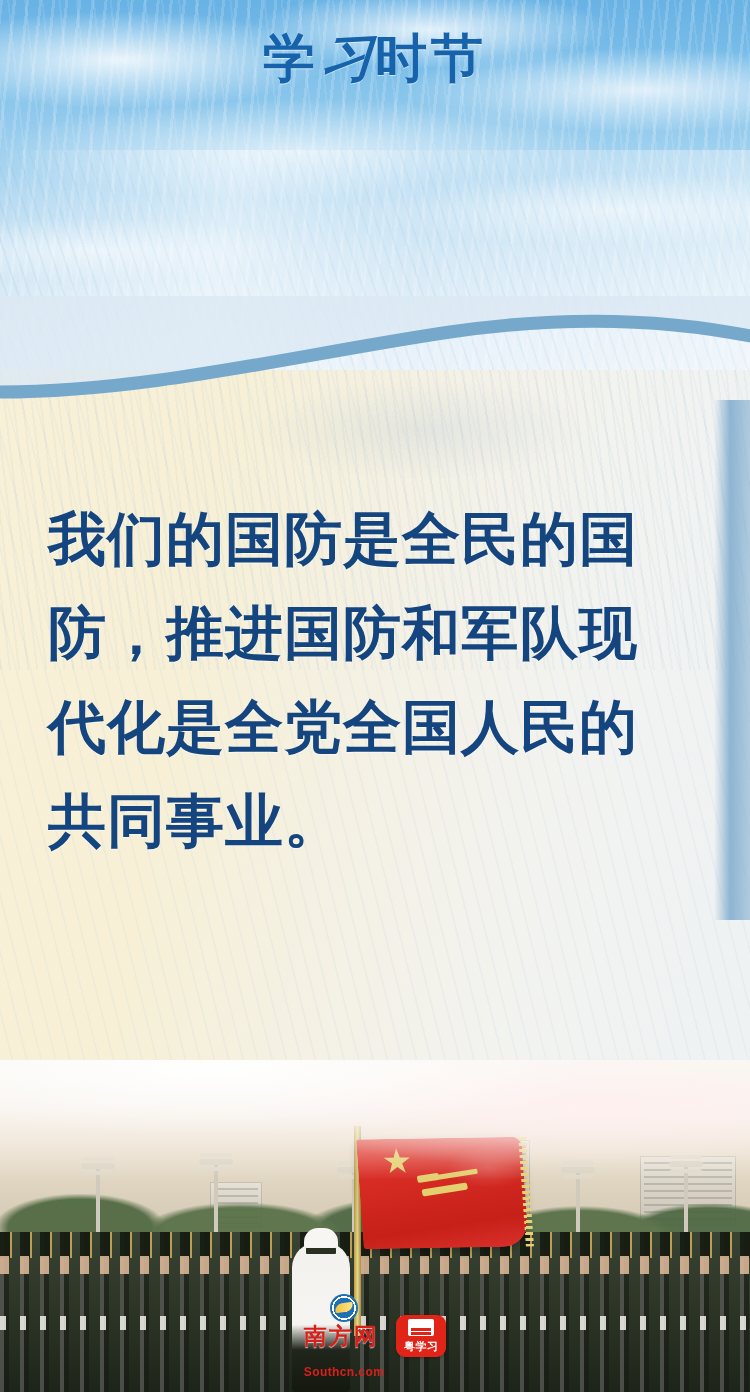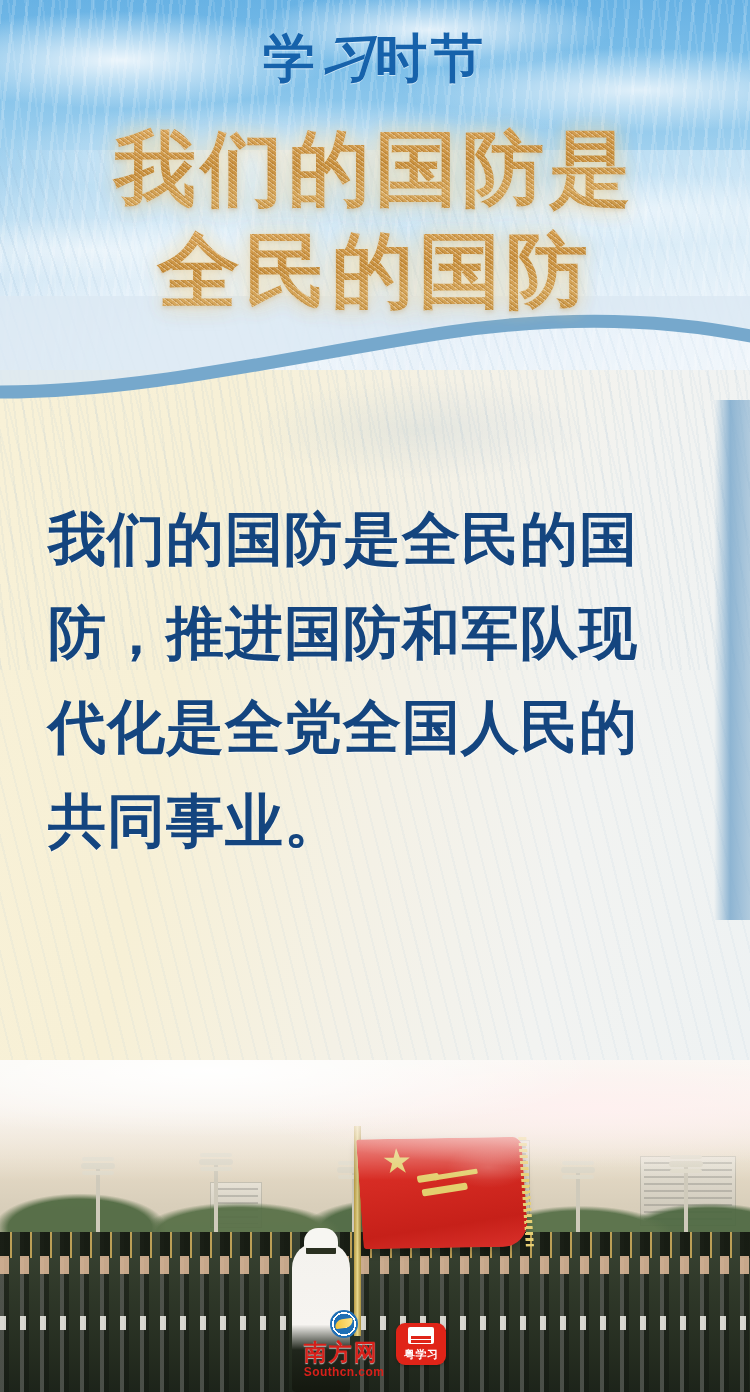--- a/index.html
+++ b/index.html
@@ -211,21 +211,21 @@
   }
   .sc-mark::after{
     content:""; position:absolute; left:5px; top:9px; width:18px; height:9px;
     background:linear-gradient(90deg,#f2c33c,#ffe58a); border-radius:9px 2px 9px 2px;
     transform:rotate(-8deg);
   }
   .sc-text { line-height:1; }
   .sc-cn { font-size:23px; font-weight:bold; color:#d7201a; letter-spacing:2px;
            text-shadow:0 1px 1px rgba(255,255,255,.7); display:block; }
   .sc-en { font-size:12px; font-weight:bold; color:#d7201a; letter-spacing:.4px;
-           display:block; margin-top:2px; }
+           display:block; margin-top:18px; }
   .logo-yue {
     width:50px; height:42px; border-radius:9px; background:#e02418;
     display:flex; flex-direction:column; align-items:center; justify-content:center; gap:3px;
     box-shadow:0 1px 3px rgba(0,0,0,.25);
   }
   .yue-mark {
     width:26px; height:17px; background:#fff; border-radius:2px; position:relative;
   }
   .yue-mark::after{
     content:""; position:absolute; left:3px; top:9px; width:20px; height:3px;
@@ -240,24 +240,20 @@
 
   <div class="sky">
     <div class="sky-streaks"></div>
     <div class="mountain-wash"></div>
   </div>
 
   <div class="brand">
     <span>学</span><span class="cal">习</span><span>时</span><span>节</span>
   </div>
 
-  <div class="gold-title">
-    <div class="gold-line">我们的国防是</div>
-    <div class="gold-line">全民的国防</div>
-  </div>
 
   <div class="panel"></div>
   <div class="panel-watermark"></div>
 
   <svg class="swoosh" viewBox="0 0 750 180" preserveAspectRatio="none">
     <path d="M0,96 C150,96 300,58 450,36 C560,20 660,22 750,40 L750,0 L0,0 Z" fill="#dce9f3" opacity="0.85"></path>
     <path d="M0,96 C150,96 300,58 450,36 C560,20 660,22 750,40" fill="none" stroke="#76a8cc" stroke-width="13" stroke-linecap="round"></path>
     <path d="M0,108 C150,108 300,70 450,48 C560,32 660,34 750,52 L750,180 L0,180 Z" fill="none"></path>
   </svg>
   <div class="panel-right-edge"></div>

